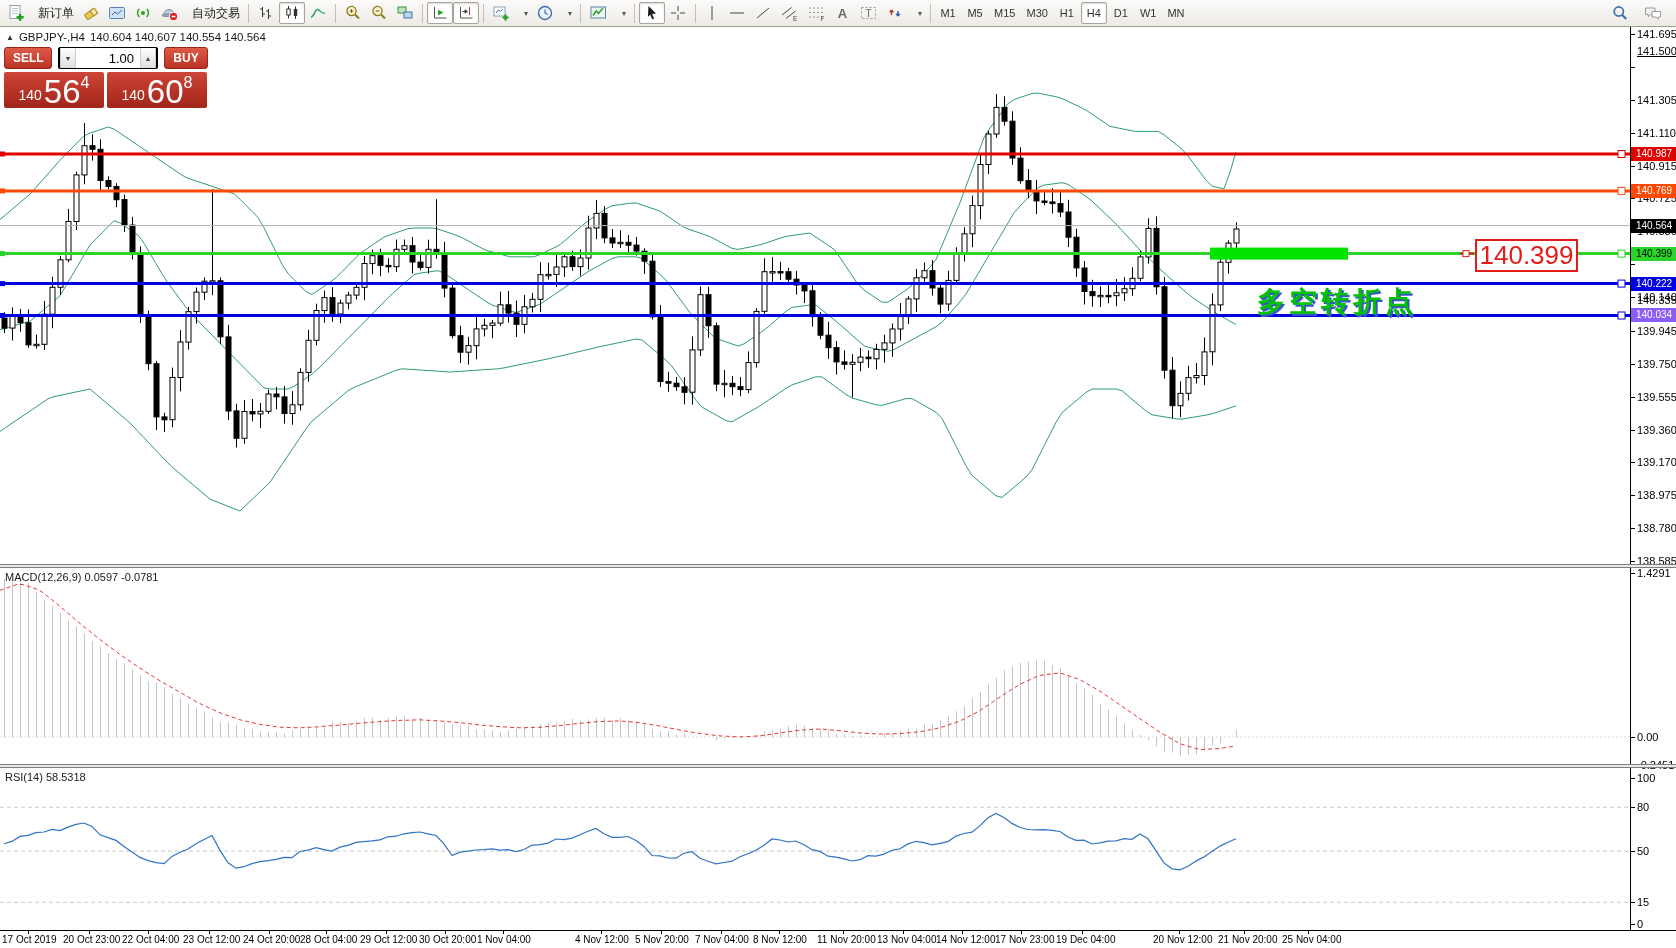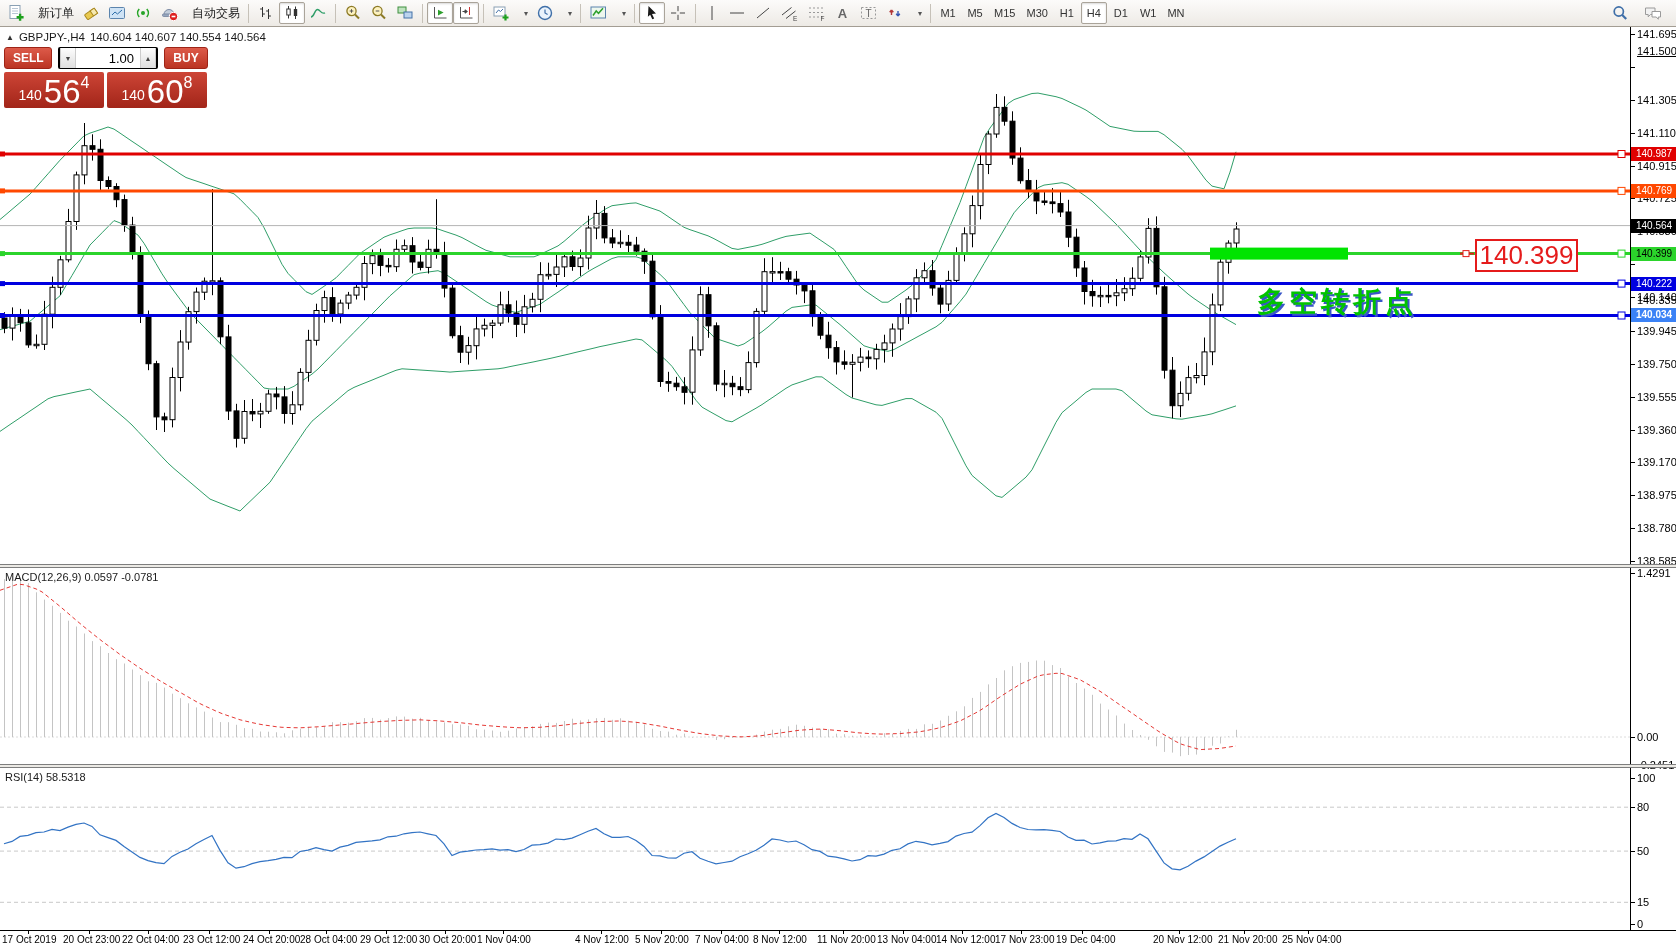--- a/index.html
+++ b/index.html
@@ -844,21 +844,21 @@
       <div class="tick" style="top: 818.1px;">50</div>
       <div class="tickdash" style="top: 875.27px;"></div>
       <div class="tick" style="top: 869.27px;">15</div>
       <div class="tickdash" style="top: 897.2px;"></div>
       <div class="tick" style="top: 891.2px;">0</div>
       <div class="chip" style="top: 119.971px; background: rgb(224, 0, 0); color: rgb(255, 255, 255);">140.987</div>
       <div class="chip" style="top: 156.911px; background: rgb(255, 72, 0); color: rgb(255, 255, 255);">140.769</div>
       <div class="chip" style="top: 191.648px; background: rgb(0, 0, 0); color: rgb(255, 255, 255);">140.564</div>
       <div class="chip" style="top: 219.607px; background: rgb(43, 212, 43); color: rgb(0, 0, 0);">140.399</div>
       <div class="chip" style="top: 249.6px; background: rgb(0, 0, 224); color: rgb(255, 255, 255);">140.222</div>
-      <div class="chip" style="top: 281.456px; background: #3b82f6; color: rgb(255, 255, 255); font-weight: bold;">140.034</div>
+      <div class="chip" style="top: 281.456px; background: #8b5cf6; color: rgb(255, 255, 255);">140.034</div>
     </div>
   <div class="time-axis" id="time-axis">
       <div class="ttick" style="left: 28px;"></div>
       <div class="tlabel" style="left: 2px;">17 Oct 2019</div>
       <div class="ttick" style="left: 89px;"></div>
       <div class="tlabel" style="left: 63px;">20 Oct 23:00</div>
       <div class="ttick" style="left: 148px;"></div>
       <div class="tlabel" style="left: 122px;">22 Oct 04:00</div>
       <div class="ttick" style="left: 209px;"></div>
       <div class="tlabel" style="left: 183px;">23 Oct 12:00</div>

